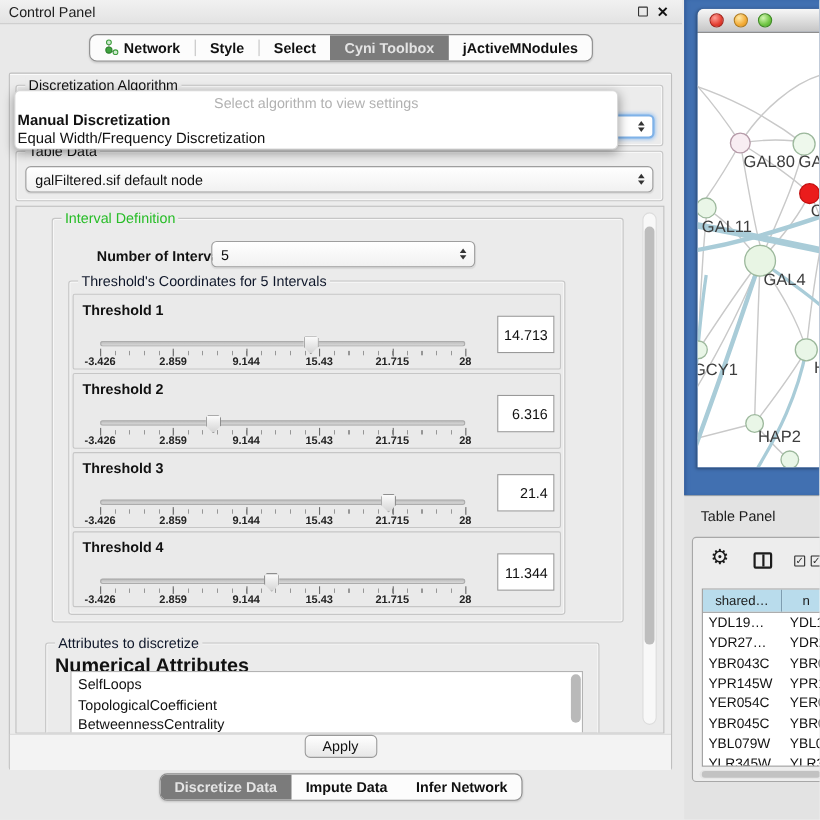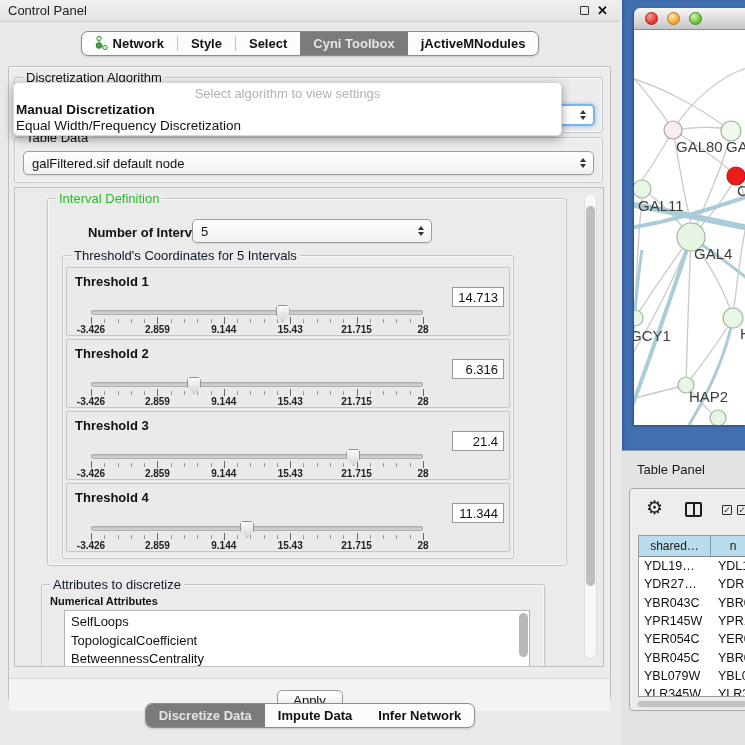--- a/index.html
+++ b/index.html
@@ -58,32 +58,32 @@
   .thresholds-group { left:14px; top:56px; width:452px; height:304px; padding-top:11px; }
 
   .thr-panel { position:relative; margin:0 3px 3px 3px; height:69px; background:#eaeaea; border:1px solid #c6c6c6; border-radius:2px; }
   .thr-label { position:absolute; left:8px; top:6px; font-weight:bold; font-size:13px; }
   .thr-zone { position:absolute; left:24px; top:36px; width:332px; height:32px; }
   .thr-track { position:absolute; left:0; top:6px; width:100%; height:5px; border-radius:3px; background:linear-gradient(#b5b5b5,#e2e2e2); box-shadow:inset 0 0 0 1px #acacac; }
   .thr-handle { position:absolute; top:1px; width:14px; height:17px; background:linear-gradient(#fefefe,#d2d2d2); clip-path:polygon(18% 0,82% 0,100% 16%,100% 58%,50% 100%,0 58%,0 16%); box-shadow:inset 0 0 0 1px #8e8e8e; }
   .thr-minorticks { position:absolute; left:0; top:15px; width:332px; height:4px; background:repeating-linear-gradient(to right,#969696 0 1px,transparent 1px 13.28px); }
   .majtick { position:absolute; top:13px; width:1px; height:7px; background:#6b6b6b; }
   .ticklabel { position:absolute; top:20px; transform:translateX(-50%); font-size:10px; font-weight:bold; color:#222; white-space:nowrap; }
-  .thr-value { position:absolute; right:5px; top:19px; width:52px; height:20px; background:#fff; border:1px solid #999; font-size:13px; display:flex; align-items:center; justify-content:flex-end; padding-right:5px; }
+  .thr-value { position:absolute; right:5px; top:19px; width:52px; height:34px; background:#fff; border:1px solid #999; font-size:13px; display:flex; align-items:center; justify-content:flex-end; padding-right:5px; }
 
   .attrs-group { left:26px; top:396px; width:504px; height:92px; }
-  .attrs-title { position:absolute; left:8px; top:10px; font-weight:bold; font-size:11px; }
+  .attrs-title { position:absolute; left:8px; top:10px; font-weight:bold; font-size:18px; }
   .attr-list { position:absolute; left:22px; top:25px; width:466px; height:57px; background:#fff; border:1px solid #b3b3b3; overflow:hidden; padding:2px 0 0 6px; font-size:13px; line-height:18.5px; }
   .attr-scroll { position:absolute; right:1px; top:2px; width:9px; height:52px; }
   .attr-thumb { position:absolute; left:0; top:0; width:9px; height:44px; background:#b9b9b9; border-radius:5px; }
 
   .vscroll { position:absolute; right:6px; top:5px; width:13px; height:466px; background:#f8f8f8; border:1px solid #dcdcdc; border-radius:7px; }
   .vthumb { position:absolute; left:1px; top:12px; width:9px; height:380px; background:#bdbdbd; border-radius:5px; }
 
-  .apply-strip { position:absolute; left:0; top:600px; width:601px; height:33px; background:#f3f3f3; border-top:1px solid #d8d8d8; display:flex; align-items:flex-end; justify-content:center;margin-top:11px; }
+  .apply-strip { position:absolute; left:0; top:600px; width:601px; height:33px; background:#f3f3f3; border-top:1px solid #d8d8d8; display:flex; align-items:flex-start; justify-content:center; }
   .apply-btn { width:66px; height:21px; border:1px solid #9b9b9b; border-radius:5px; background:linear-gradient(#ffffff,#e7e7e7); font-family:"Liberation Sans",sans-serif; font-size:13px; color:#111; }
 
   
   .blue-frame { position:absolute; left:622px; top:0; width:123px; height:450px; background:#4170b1; box-shadow:inset 3px 0 4px -2px #2c5694; }
   .mac-window { position:absolute; left:634px; top:8px; width:111px; height:417px; border-radius:6px 0 0 0; overflow:hidden; box-shadow:-1px 1px 3px rgba(0,0,0,.35); }
   .mac-titlebar { height:22px; background:linear-gradient(#f7f7f7,#c5c5c5); border-bottom:1px solid #8e8e8e; display:flex; align-items:center; gap:9px; padding-left:11px; }
   .mbtn { width:13px; height:13px; border-radius:50%; }
   .mbtn.red { background:radial-gradient(circle at 35% 30%,#ff9d95,#e33e32 60%,#c3281e); border:1px solid #a5241c; }
   .mbtn.yellow { background:radial-gradient(circle at 35% 30%,#ffe9a8,#f3ac38 60%,#d98e22); border:1px solid #b07b1e; }
   .mbtn.green { background:radial-gradient(circle at 35% 30%,#d2f5b0,#6fc543 60%,#4ea52c); border:1px solid #3f8a24; }

